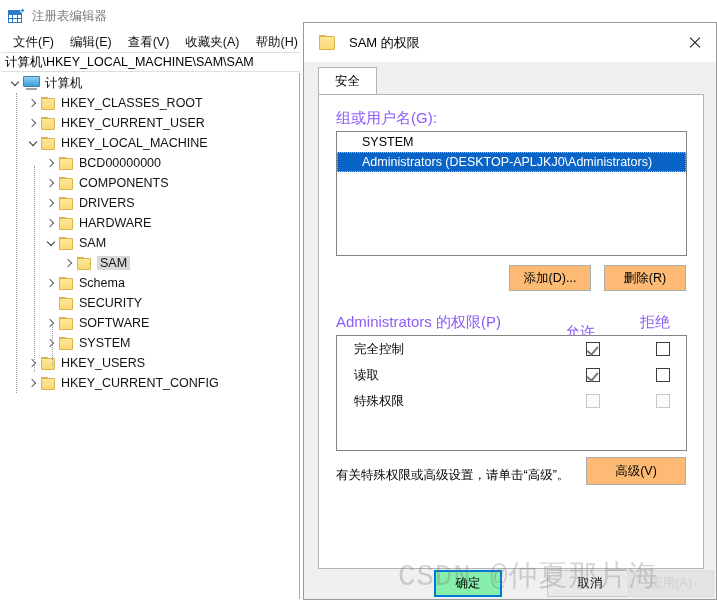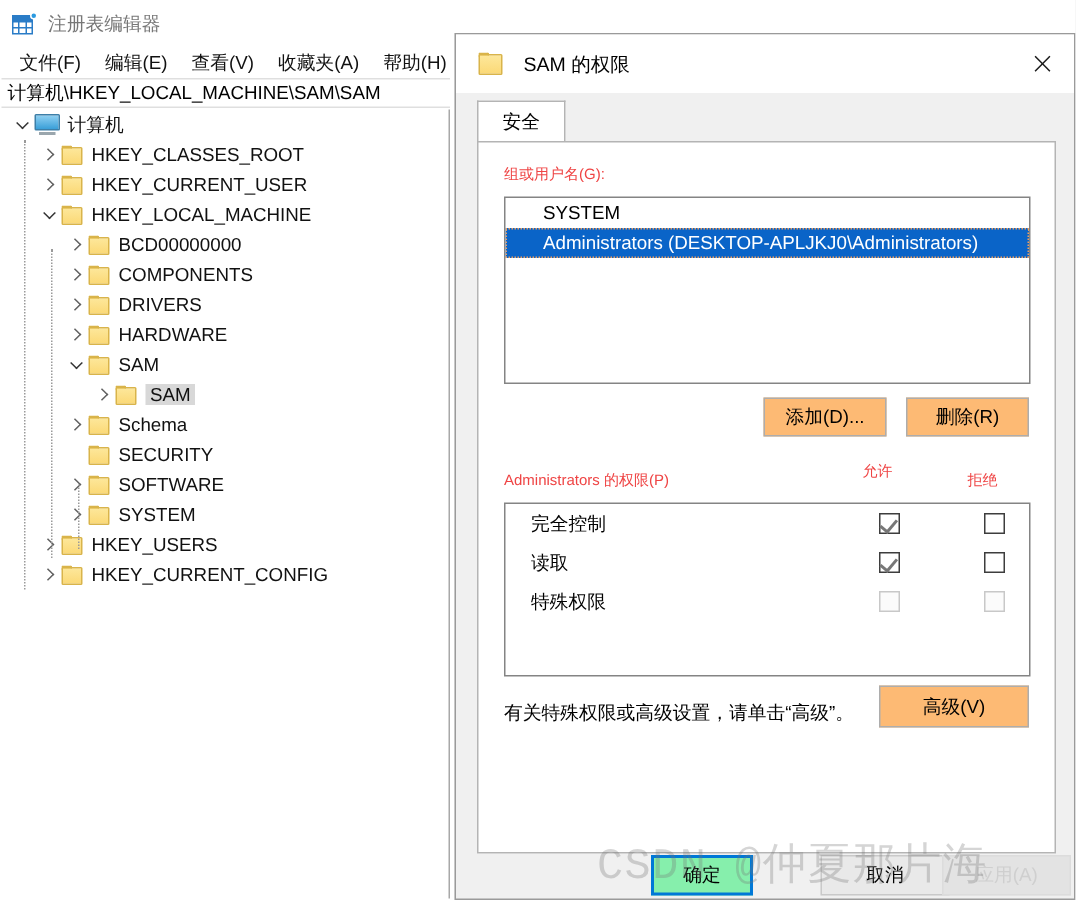--- a/index.html
+++ b/index.html
@@ -134,21 +134,21 @@
   #tab-security{
     position:absolute;left:0;top:0;height:28px;padding:0 16px;
     background:#ffffff;border:1px solid #b4b4b4;border-bottom:none;box-sizing:border-box;
     display:flex;align-items:center;font-size:12.5px;color:#000;cursor:default;
   }
   #tabpanel{
     position:absolute;left:14px;top:71px;width:386px;height:475px;
     background:#ffffff;border:1px solid #b4b4b4;box-sizing:border-box;
   }
 
-  .lbl{font-size:10px;color:#ef4444;}
+  .lbl{font-size:15px;color:#8b5cf6;}
   #lbl-groups{position:absolute;left:17px;top:14px;}
   #user-listbox{
     position:absolute;left:17px;top:36px;width:351px;height:125px;
     background:#ffffff;border:1px solid #848484;box-sizing:border-box;overflow:hidden;
   }
   .user-row{
     height:20px;display:flex;align-items:center;padding-left:3px;cursor:default;
   }
   .user-row.selected{
     background:#0a64c8;color:#ffffff;outline:1px dotted #f0a060;outline-offset:-1px;
@@ -170,21 +170,21 @@
   .dlgbtn{
     position:absolute;height:26px;background:#fdba74;border:1px solid #adadad;
     box-sizing:border-box;font-size:12.5px;color:#000;
     display:flex;align-items:center;justify-content:center;cursor:default;
     font-family:"Liberation Sans","DejaVu Sans",sans-serif;
   }
   #btn-add{left:190px;top:170px;width:82px;}
   #btn-remove{left:285px;top:170px;width:82px;}
 
   #lbl-perms{position:absolute;left:17px;top:218px;}
-  #hdr-allow{position:absolute;left:246px;top:212px;width:40px;text-align:center;}
+  #hdr-allow{position:absolute;left:246px;top:228px;width:40px;}
   #hdr-deny{position:absolute;left:316px;top:218px;width:40px;text-align:center;}
 
   #perm-listbox{
     position:absolute;left:17px;top:240px;width:351px;height:116px;
     background:#ffffff;border:1px solid #848484;box-sizing:border-box;
   }
   .perm-row{
     position:relative;height:26px;display:flex;align-items:center;
   }
   .perm-row .pname{position:absolute;left:17px;font-size:12.5px;color:#000;}

